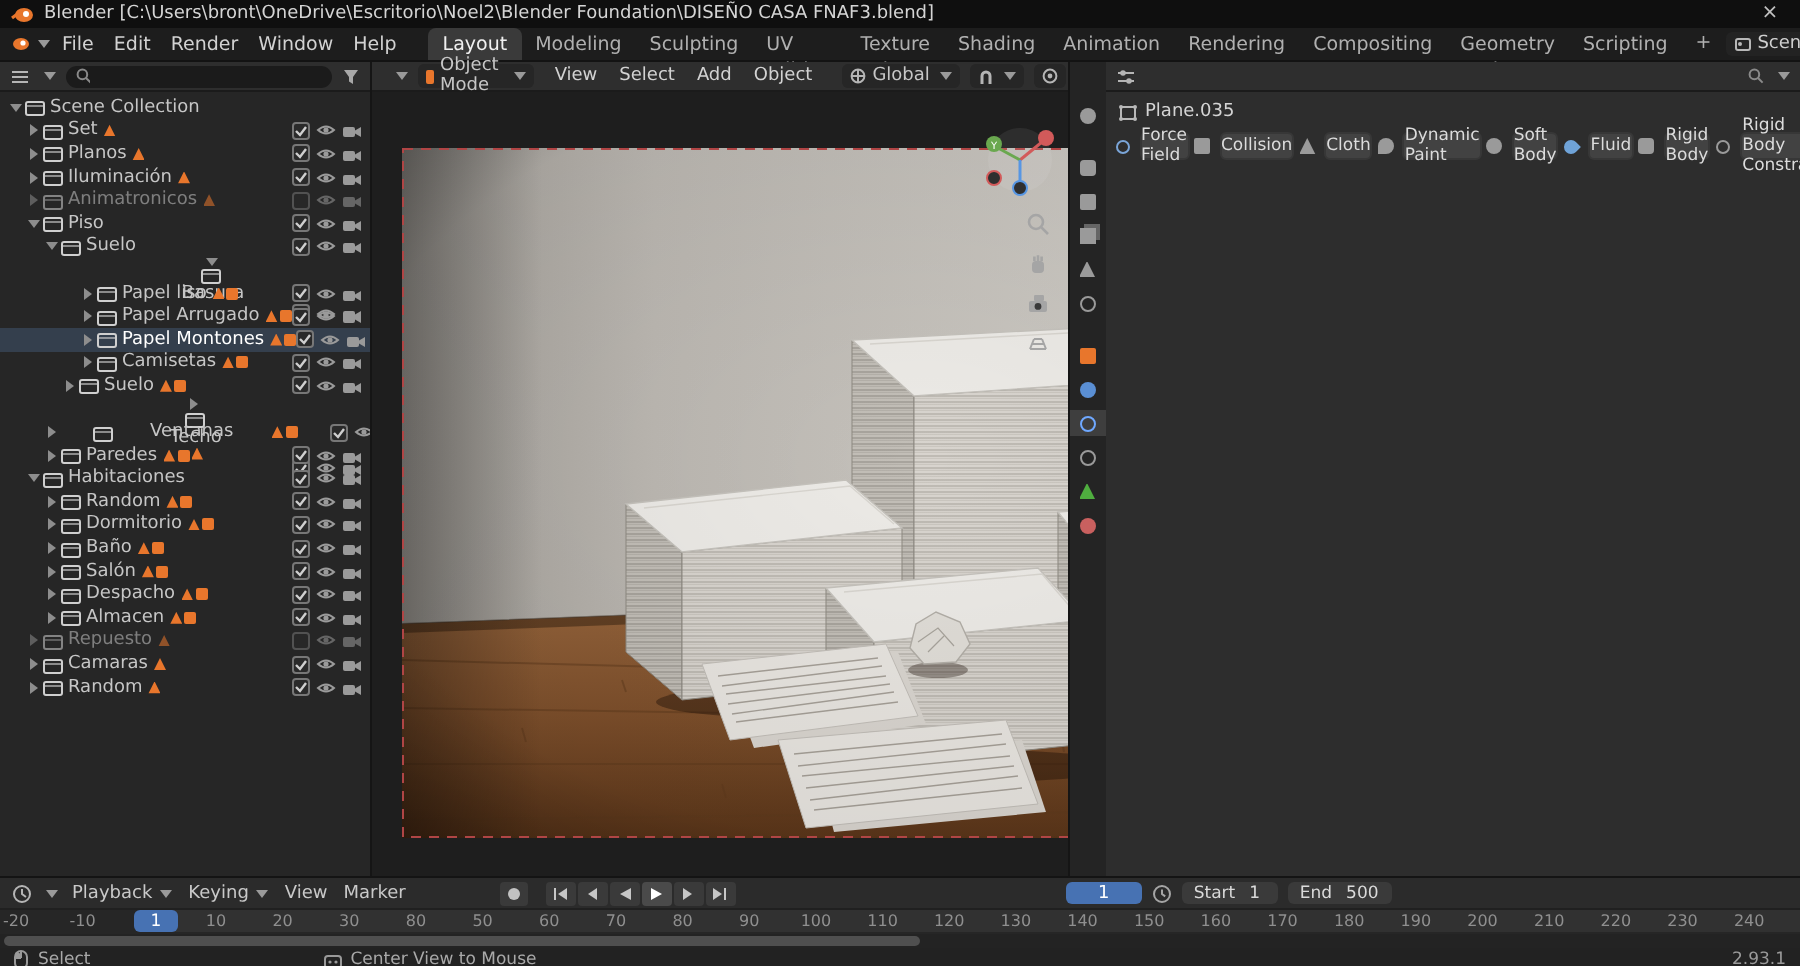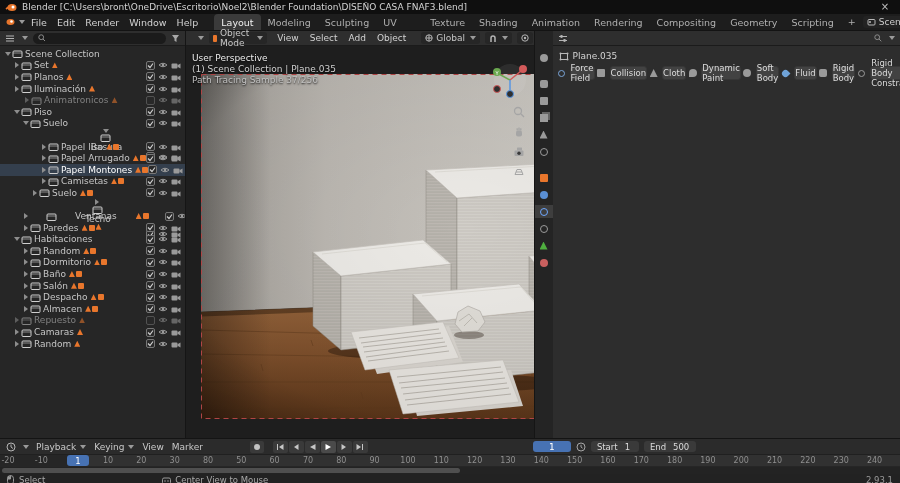--- a/index.html
+++ b/index.html
@@ -291,21 +291,21 @@
                 </svg>
               </span>
               <span class="ctl">
                 <svg width="10" height="8">
                   <rect x="0.5" y="2.5" width="6" height="5" rx="1" fill="#9a9a9a"></rect>
                   <path d="M6.5 4.2 L9.5 2.5 V7.5 L6.5 5.8Z" fill="#9a9a9a"></path>
                 </svg>
               </span>
             </span>
           </div>
-          <div class="trow dim" style="padding-left: 12px; margin-left: 10px;">
+          <div class="trow dim" style="padding-left: 12px;">
             <span class="arr">
               <span class="arr-r"></span>
             </span>
             <span class="ctl">
               <svg width="11" height="9">
                 <rect x="1" y="2" width="9" height="6.5" rx="1" fill="none" stroke="#cfcfcf"></rect>
                 <path d="M1 4h9" stroke="#cfcfcf" opacity="0.6"></path>
               </svg>
             </span>
             <span class="tlabel">Animatronicos</span>
@@ -1265,25 +1265,20 @@
             </g>
           </g>
 
           <rect x="0" y="0" width="70" height="345" fill="url(#lgL)"></rect>
           <rect x="0" y="0" width="522" height="345" fill="url(#vign)"></rect>
 
           <rect x="0.5" y="0.5" width="521" height="344" fill="none" stroke="#b04545" stroke-dasharray="5 4"></rect>
         </svg>
         </div>
 
-        <div class="vp-overlay">
-          <div>User Perspective</div>
-          <div class="l2">(1) Scene Collection | Plane.035</div>
-          <div class="l3">Path Tracing Sample 37/256</div>
-        </div>
 
         <svg class="gizmo" width="40" height="40">
           <circle cx="20" cy="20" r="16" fill="rgba(255,255,255,0.07)"></circle>
           <line x1="20" y1="20" x2="31" y2="11" stroke="#d25a5a" stroke-width="1.5"></line>
           <circle cx="33" cy="9" r="4" fill="#d25a5a"></circle>
           <line x1="20" y1="20" x2="9" y2="14" stroke="#6aa84f" stroke-width="1.5"></line>
           <circle cx="7" cy="12" r="4" fill="#6aa84f"></circle>
           <text x="7" y="14.5" font-size="5" fill="#fff" text-anchor="middle">Y</text>
           <line x1="20" y1="20" x2="20" y2="32" stroke="#5796e3" stroke-width="1.5"></line>
           <circle cx="20" cy="34" r="3.5" fill="#2f2f2f" stroke="#5796e3"></circle>

